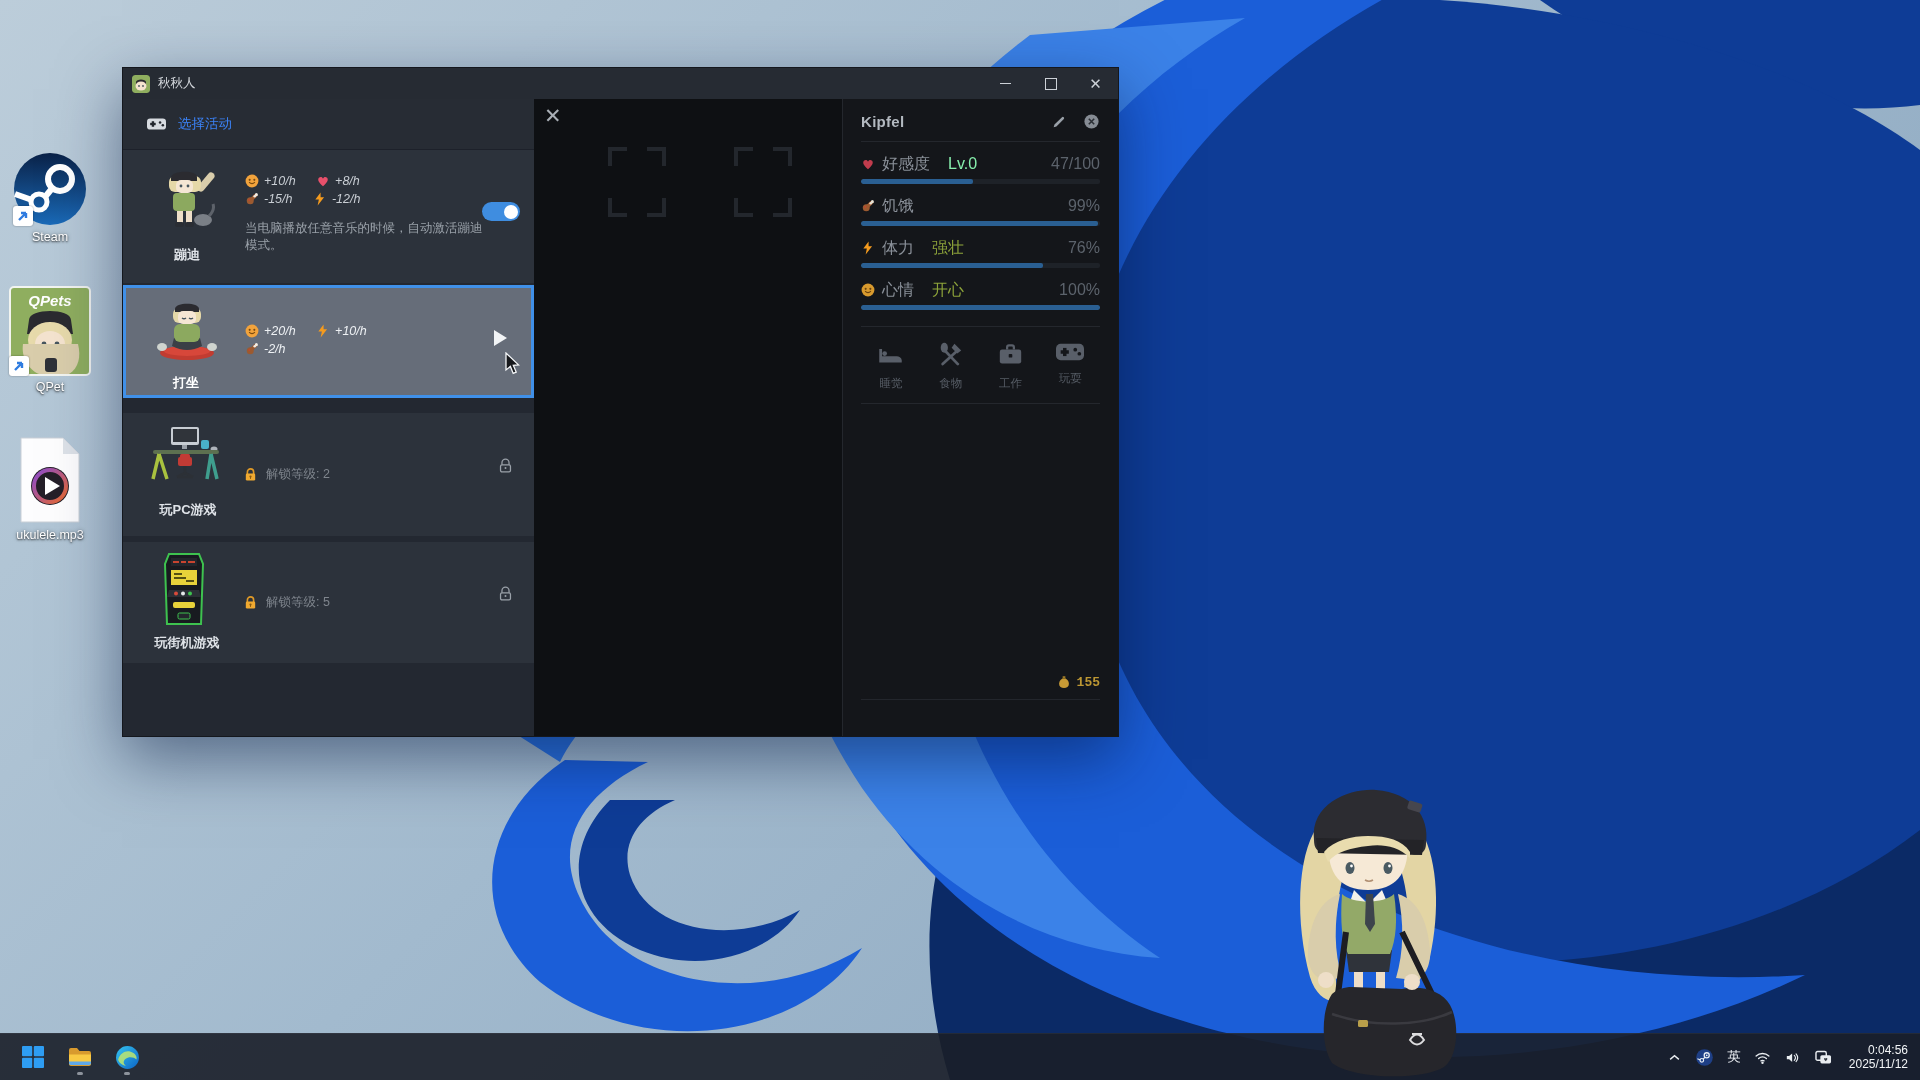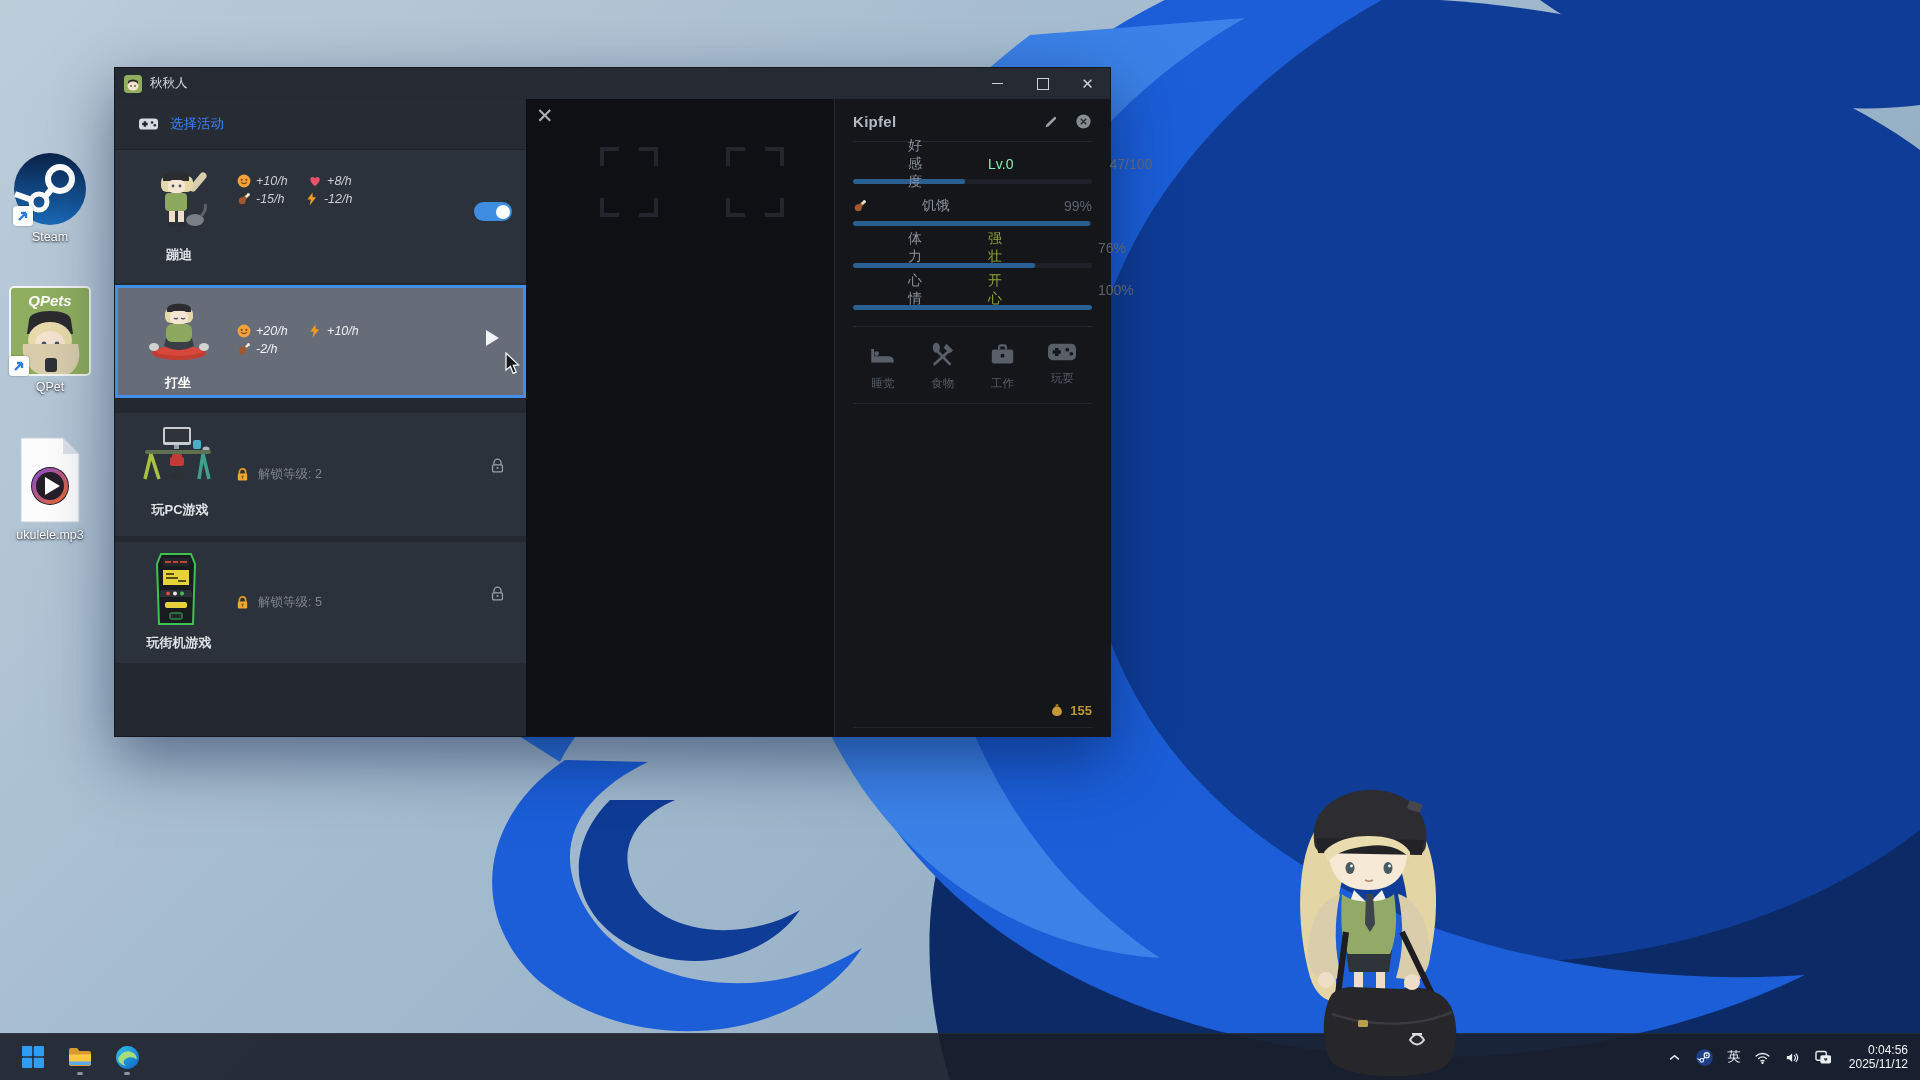--- a/index.html
+++ b/index.html
@@ -11,21 +11,21 @@
 
   
   .dicon{position:absolute;width:96px;text-align:center;cursor:default;}
   .dicon .art{margin:0 auto;position:relative;}
   .dicon .lbl{display:block;margin-top:4px;color:#fff;font-size:12.5px;
     text-shadow:0 1px 2px rgba(0,0,0,.75),0 0 4px rgba(0,0,0,.4);}
   .sc-arrow{position:absolute;left:0;bottom:0;width:20px;height:20px;background:#fff;
     border-radius:3px;box-shadow:0 0 2px rgba(0,0,0,.4);}
 
   
-  .win{position:absolute;left:114px;top:67px;width:995px;height:668px;
+  .win{position:absolute;left:122px;top:67px;width:995px;height:668px;
     background:#22262e;border:1px solid #14171d;box-shadow:0 22px 60px rgba(0,20,60,.5);
     display:flex;flex-direction:column;}
   .titlebar{height:31px;background:#262b33;display:flex;align-items:center;flex:0 0 31px;}
   .titlebar .ttl{color:#d3d7dc;font-size:12.5px;margin-left:8px;}
   .appico{width:18px;height:18px;margin-left:9px;border-radius:3px;overflow:hidden;}
   .winbtns{margin-left:auto;display:flex;height:100%;}
   .wbtn{width:45px;height:100%;display:flex;align-items:center;justify-content:center;color:#ccd1d7;}
   .glyph-min{width:11px;height:1px;background:#ccd1d7;}
   .glyph-max{width:10px;height:10px;border:1px solid #ccd1d7;}
   .glyph-x{font-size:15px;line-height:1;}
@@ -63,33 +63,33 @@
   .frame i:nth-child(4){right:0;bottom:0;border-right-width:4px;border-bottom-width:4px;}
 
   
   .rp{width:276px;background:#14161a;border-left:1px solid #24272d;display:flex;
     flex-direction:column;padding:14px 18px 0 18px;box-sizing:border-box;}
   .rp-title{display:flex;align-items:center;}
   .rp-title .nm{color:#b3b9c0;font-size:15px;font-weight:bold;letter-spacing:.3px;}
   .rp-title .sp{flex:1;}
   .hr{border:none;border-top:1px solid #24272d;margin:11px 0 0 0;}
   .prow{margin-top:13px;}
-  .prow .hd{display:flex;align-items:center;height:18px;font-size:14px;color:#8a9099;gap:48px;}
+  .prow .hd{display:flex;align-items:center;height:18px;font-size:16px;color:#8a9099;}
   .prow .hd svg{margin-right:7px;}
   .prow .qual{margin-left:18px;}
   .prow .sp{flex:1;}
   .prow .val{color:#5c636c;}
   .bar{margin-top:6px;height:5px;border-radius:2px;background:#1e2228;overflow:hidden;}
   .bar .fill{height:100%;background:#2a5f92;border-radius:2px;}
   .acts{display:flex;padding:14px 0 12px 0;text-align:right;}
   .acts .ab{flex:1;display:flex;flex-direction:column;align-items:center;color:#595f69;}
   .acts .ab span{margin-top:8px;font-size:11.5px;color:#565c65;}
   .rp-spacer{flex:1;}
   .money{display:flex;justify-content:flex-end;align-items:center;color:#bd9733;
-    font-size:13px;font-weight:bold;padding-bottom:9px;border-bottom:1px solid #23262c;margin-bottom:8px;}
+    font-size:13px;font-weight:bold;padding-bottom:9px;border-bottom:1px solid #23262c;margin-bottom:36px;font-family:Liberation Mono, monospace;}
   .money svg{margin-right:6px;}
 
   
   .taskbar{position:absolute;left:0;bottom:0;width:1920px;height:46px;
     background:rgba(26,30,40,.9);border-top:1px solid rgba(255,255,255,.05);z-index:30;}
   .tb-left{position:absolute;left:14px;top:0;height:46px;display:flex;align-items:center;gap:9px;}
   .tbtn{width:38px;height:40px;display:flex;align-items:center;justify-content:center;
     border-radius:5px;position:relative;}
   .tbtn .dot{position:absolute;bottom:2px;left:50%;transform:translateX(-50%);
     width:6px;height:3px;border-radius:2px;background:#8d939c;}
@@ -265,20 +265,21 @@
                 </svg>
                 <i>-15/h</i>
               </span>
           <span class="stat">
                 <svg width="14" height="14" viewBox="0 0 24 24">
                   <path d="M13,1 L4,13 h6 l-2,10 L19,9 h-6 Z" fill="#f59b1e"></path>
                 </svg>
                 <i>-12/h</i>
               </span>
         </div>
+        <div class="desc" style="left:122px;top:70px;">当电脑播放任意音乐的时候，自动激活蹦迪模式。</div>
         <div class="toggle" style="right:14px;top:52px;">
               <span class="knob"></span>
             </div>
       </div>
 
       <div class="act sel" style="height:107px;margin-bottom:15px;">
         <svg class="abs" style="left:30px;top:12px;" width="62" height="62" viewBox="0 0 62 62">
           <ellipse cx="31" cy="53" rx="27" ry="7" fill="#c13c31"></ellipse>
           <ellipse cx="31" cy="51" rx="23" ry="5" fill="#d7473a"></ellipse>
           <ellipse cx="6" cy="47" rx="5" ry="4" fill="#cfd4cf"></ellipse>

